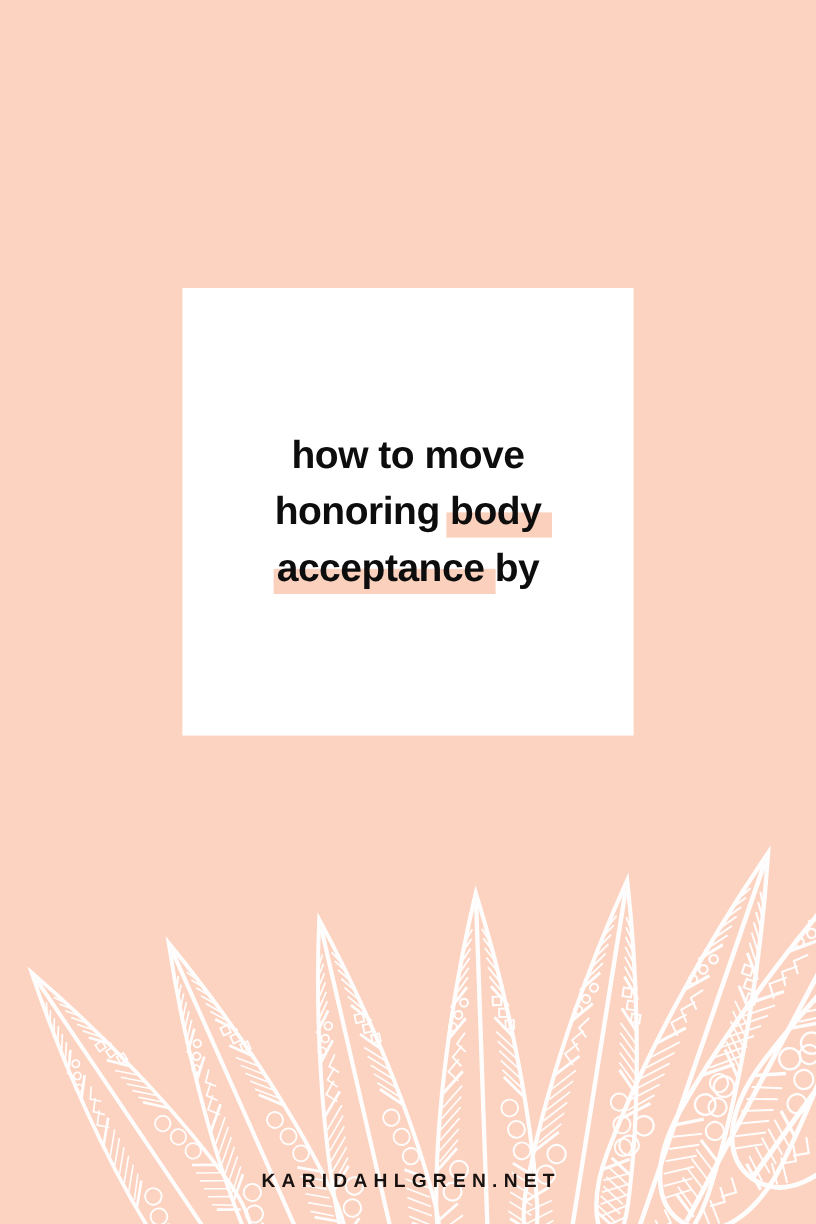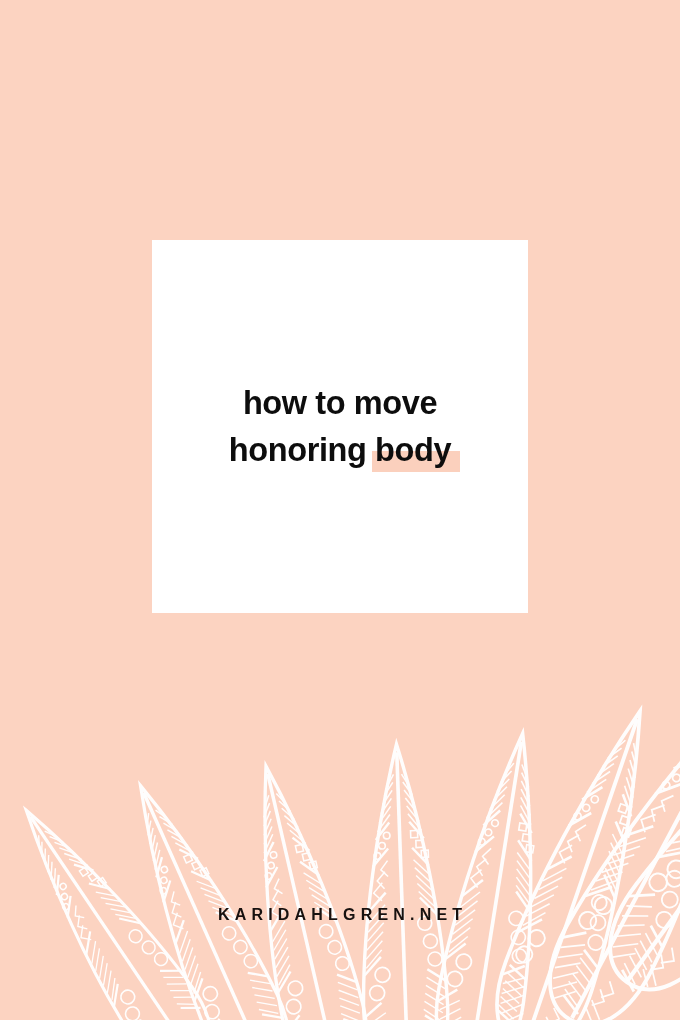--- a/index.html
+++ b/index.html
@@ -78,21 +78,21 @@
     bottom:2px;
     height:21px;
     background:#fbd0bd;
     z-index:-1;
   }
 
   
   #site-url {
     position:absolute;
     left:0;
-    top:906px;
+    top:976px;
     width:680px;
     text-align:center;
     font-family:"Liberation Sans", sans-serif;
     font-weight:700;
     font-size:16px;
     letter-spacing:5.2px;
     color:#17110f;
     z-index:6;
     text-indent:5.2px;
   }
@@ -229,20 +229,21 @@
     <use href="#feather" transform="translate(628,980)  rotate(36)  scale(1.18)" opacity="0.97"></use>
   </svg>
 
   <div id="quote-card">
     <div id="quote-text">
 
       <span class="qline"><span>how to move</span></span>
 
       <span class="qline"><span>honoring </span><span class="hl">body</span></span>
 
+      <span class="qline"><span class="hl">acceptance</span><span> by</span></span>
 
 
 
     </div>
   </div>
 
   <div id="site-url">KARIDAHLGREN.NET</div>
 
 </div>
 

